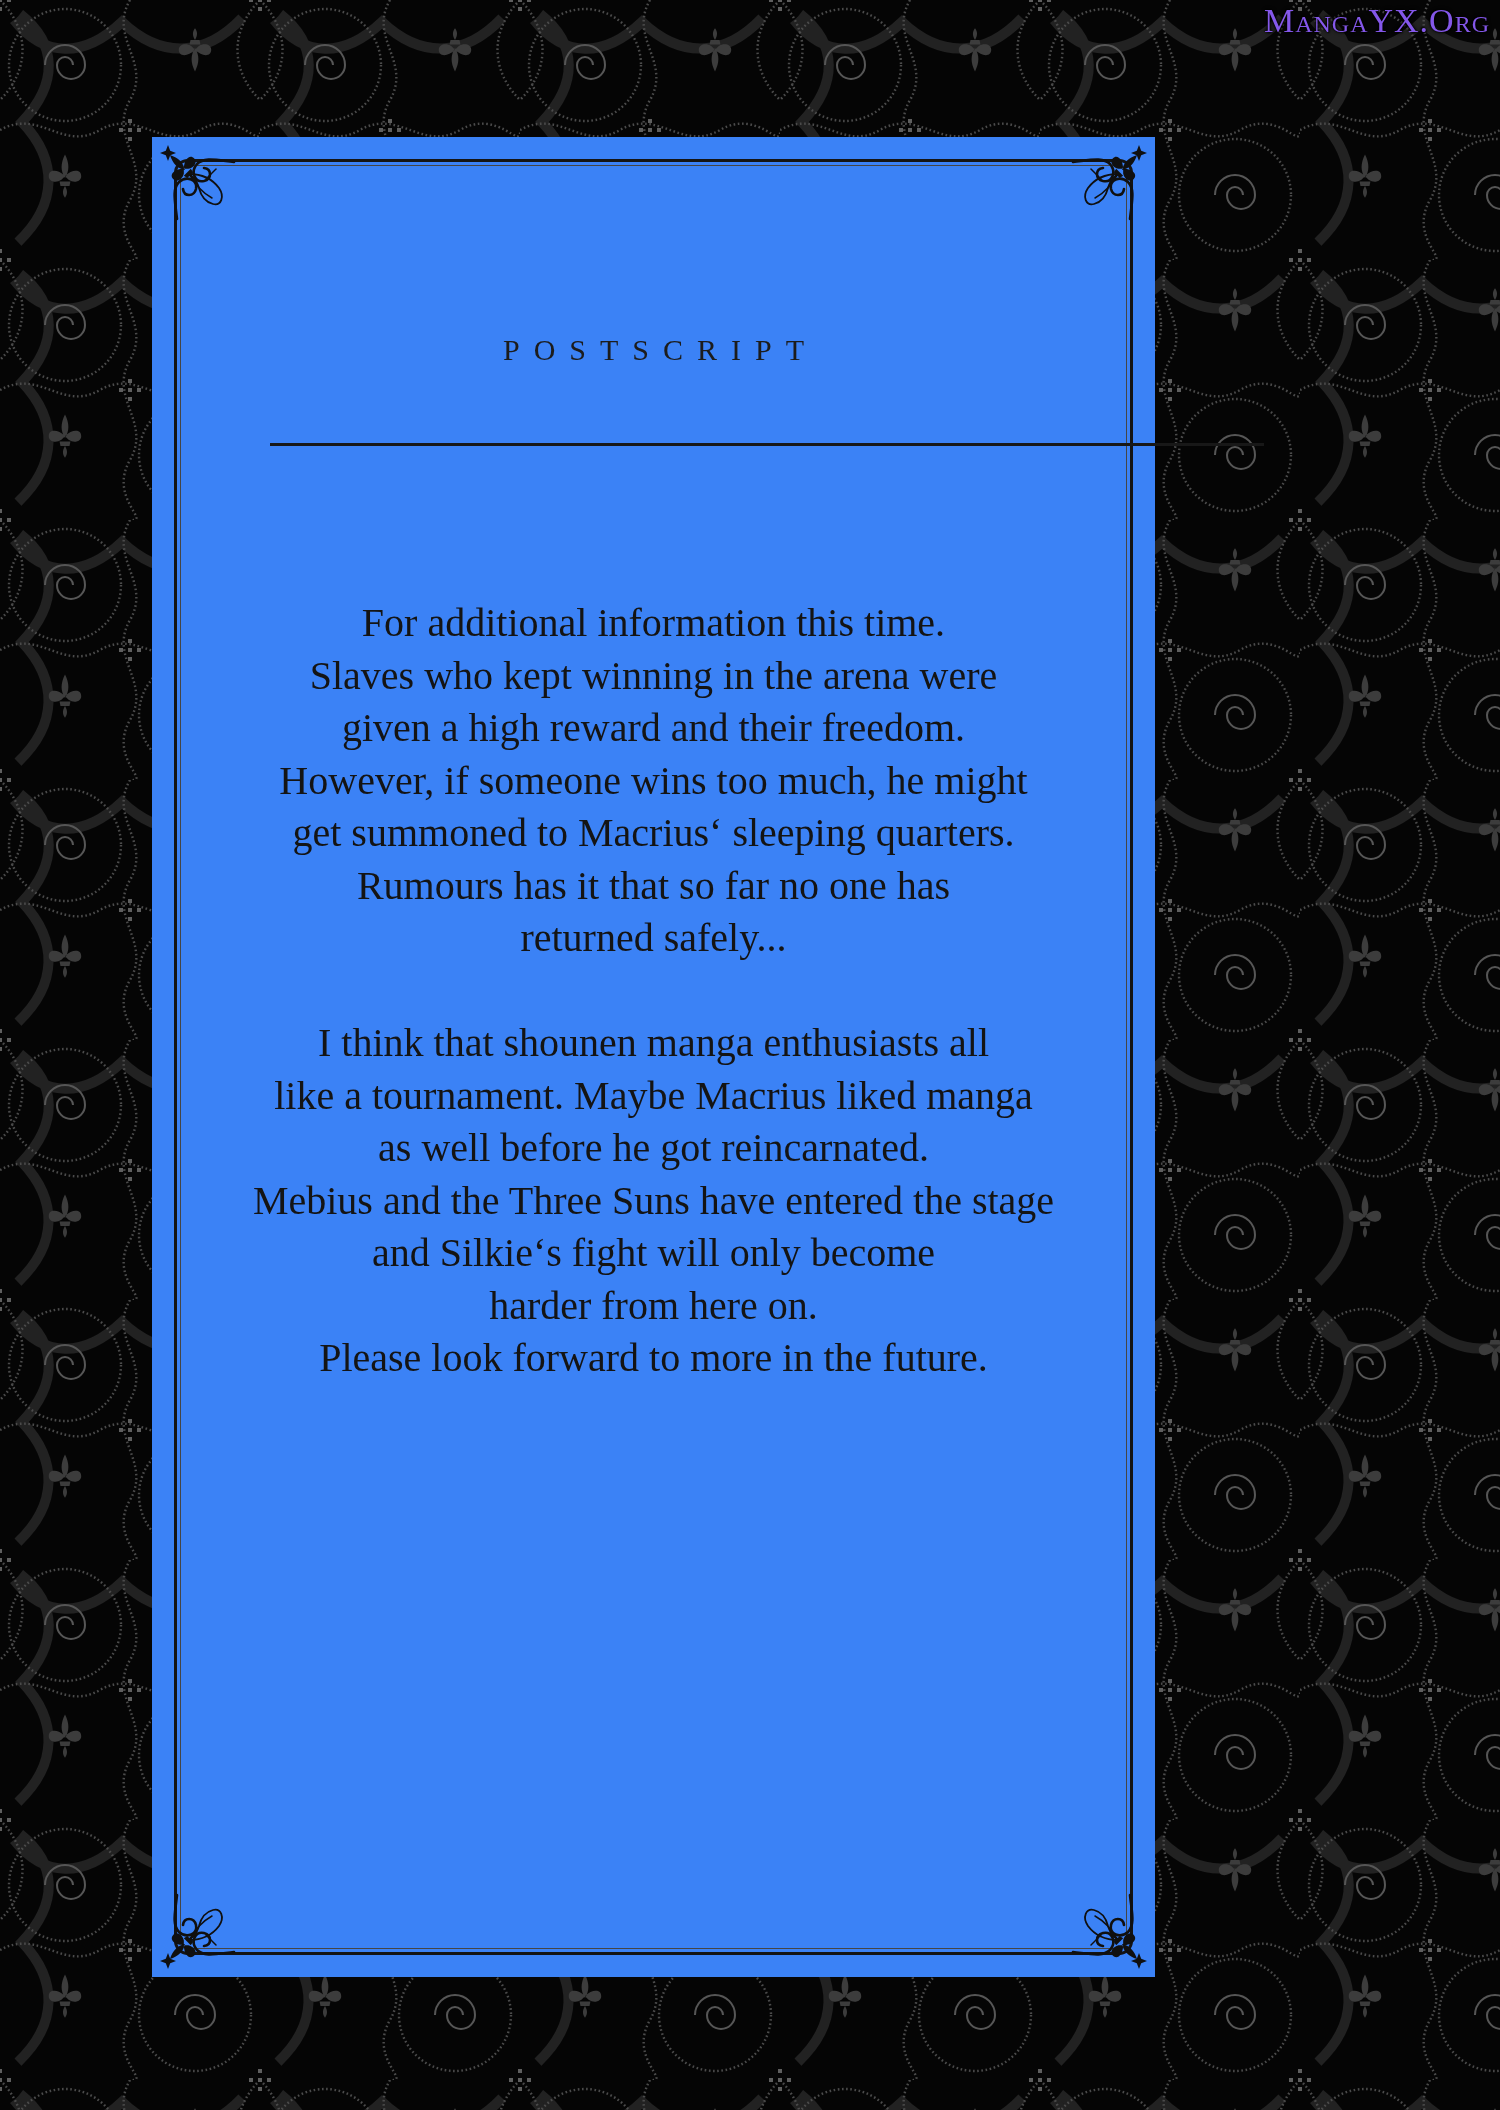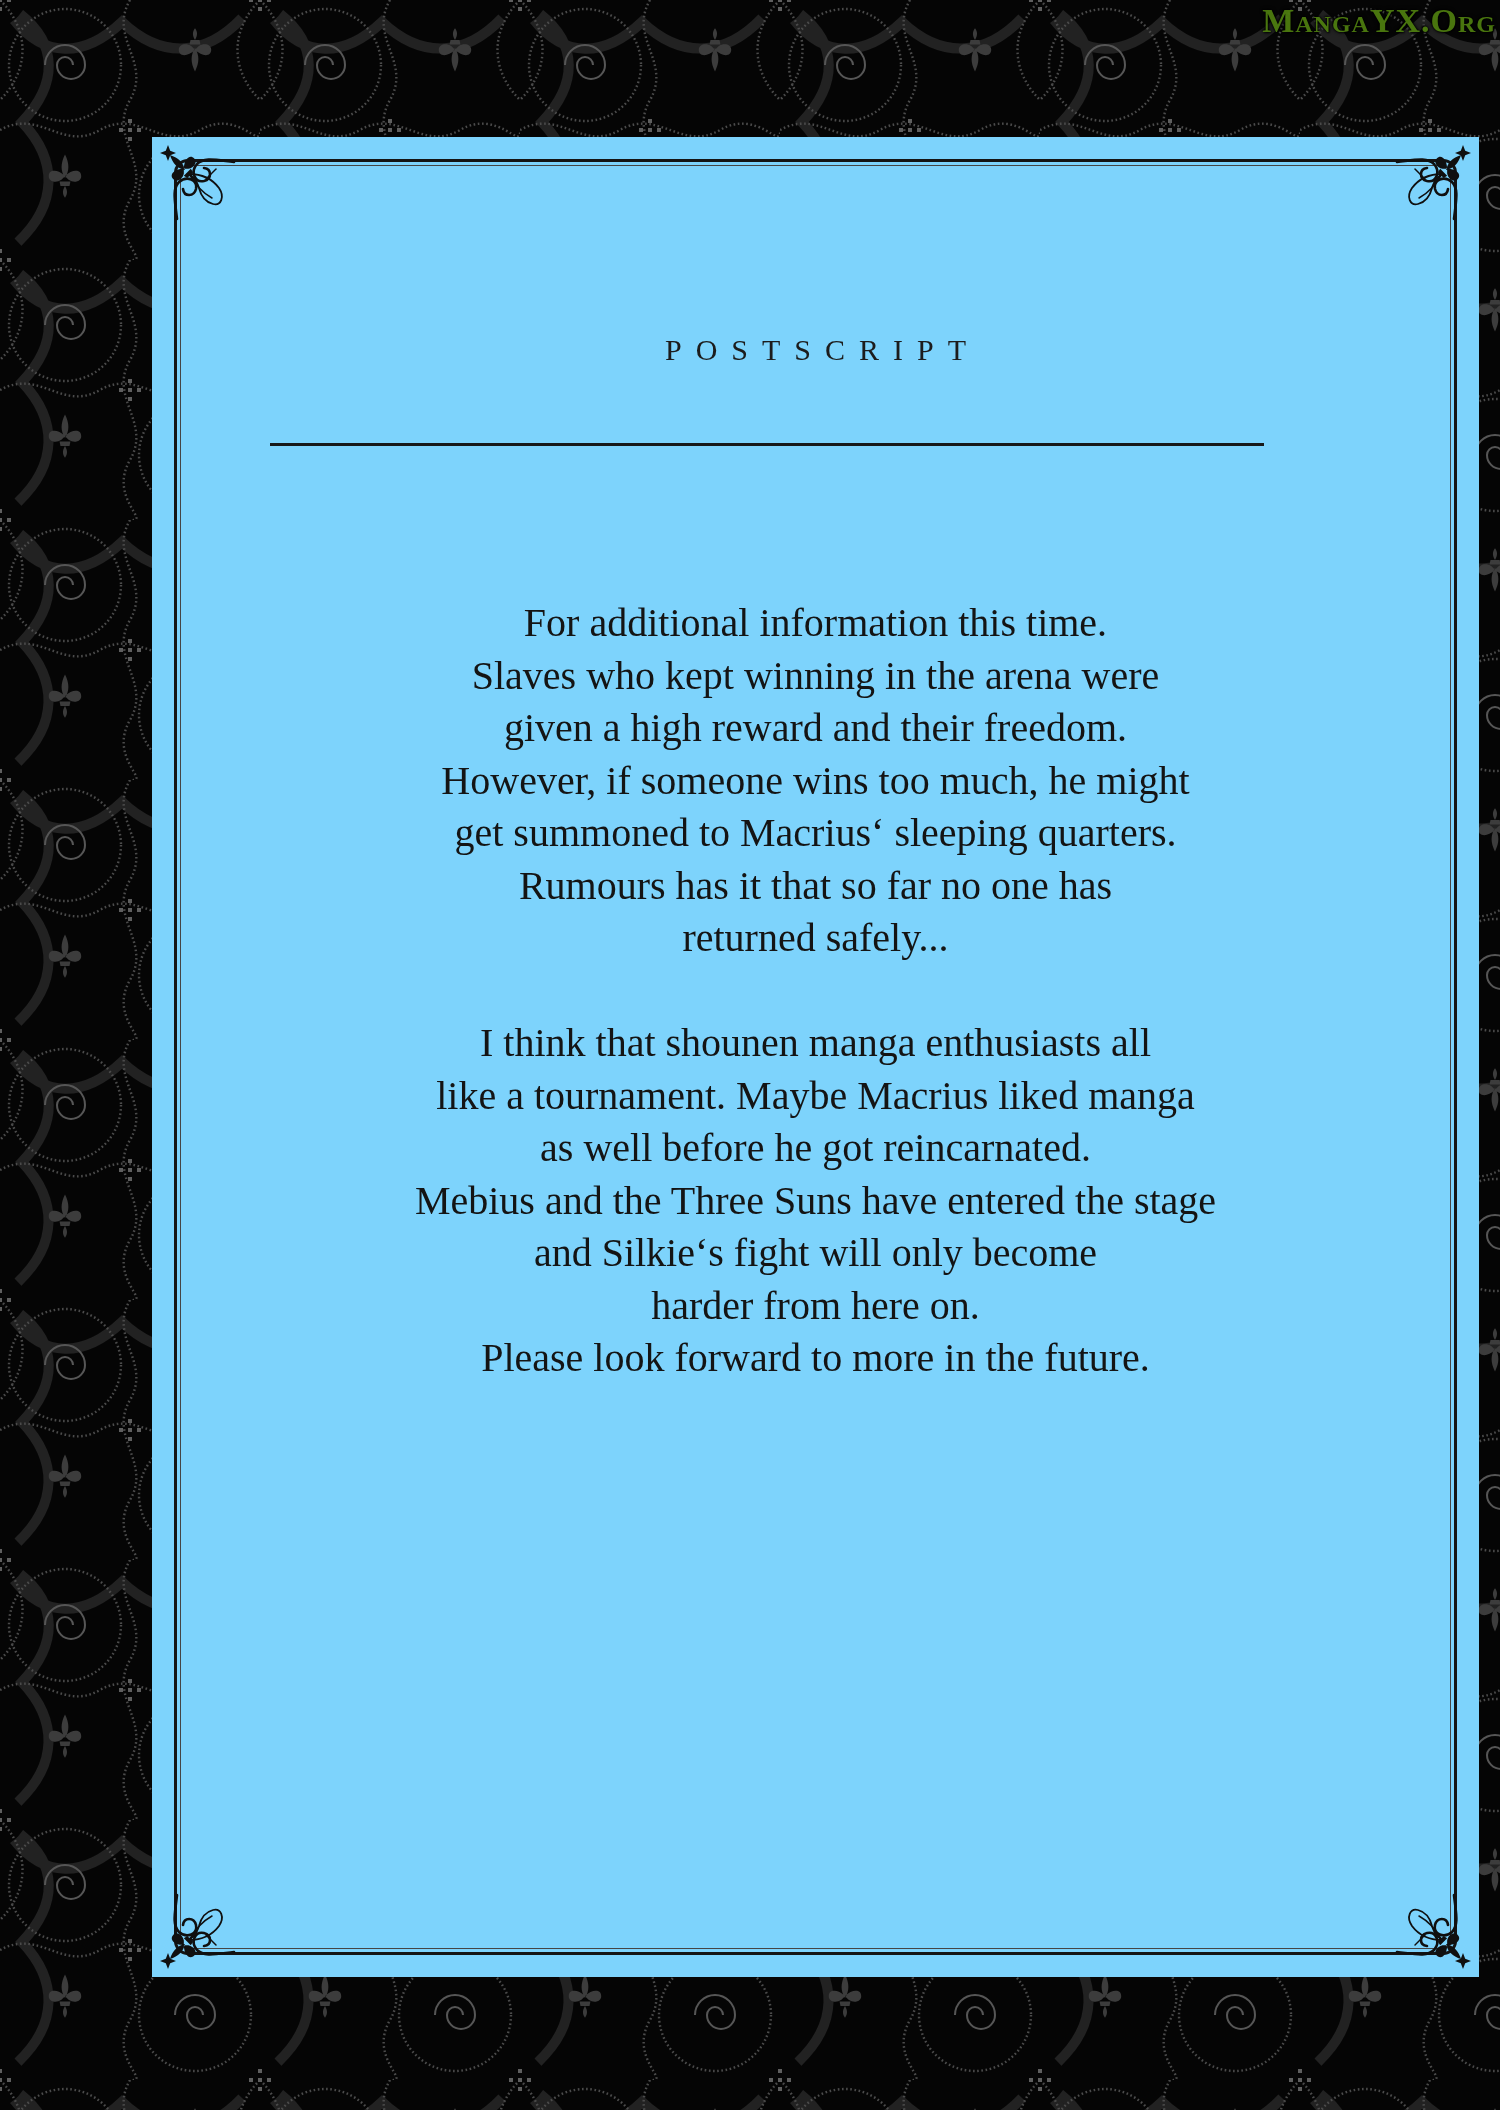--- a/index.html
+++ b/index.html
@@ -5,35 +5,35 @@
   html,body{margin:0;padding:0;background:#000;}
   .screen{
     position:relative;
     width:1500px;height:2110px;
     background:#050505;
     overflow:hidden;
     font-family:"Liberation Serif", serif;
   }
   .bg-pattern{position:absolute;left:0;top:0;z-index:0;display:block;}
   .watermark{
-    position:absolute;top:2px;right:4px;z-index:3;
+    position:absolute;top:2px;right:10px;z-index:3;
     font-family:"Liberation Serif", serif;
     font-variant:small-caps;
-    font-weight:bold;
+    font-weight:normal;
     font-size:34px;
     letter-spacing:1px;
-    color:#4d7c0f;
+    color:#8b5cf6;
     text-shadow:1px 1px 2px #000,-1px -1px 2px #000,0 0 4px #000;
     opacity:.95;
     user-select:none;
   }
   .page{
     position:absolute;left:152px;top:137px;z-index:2;
-    width:1327px;height:1840px;
-    background:#7dd3fc;
+    width:1003px;height:1840px;
+    background:#3b82f6;
   }
   .frame-outer{
     position:absolute;inset:22px;
     border:3px solid #141414;
     border-radius:14px;
     pointer-events:none;
   }
   .frame-inner{
     position:absolute;inset:28px;
     border:1.5px solid #454545;

